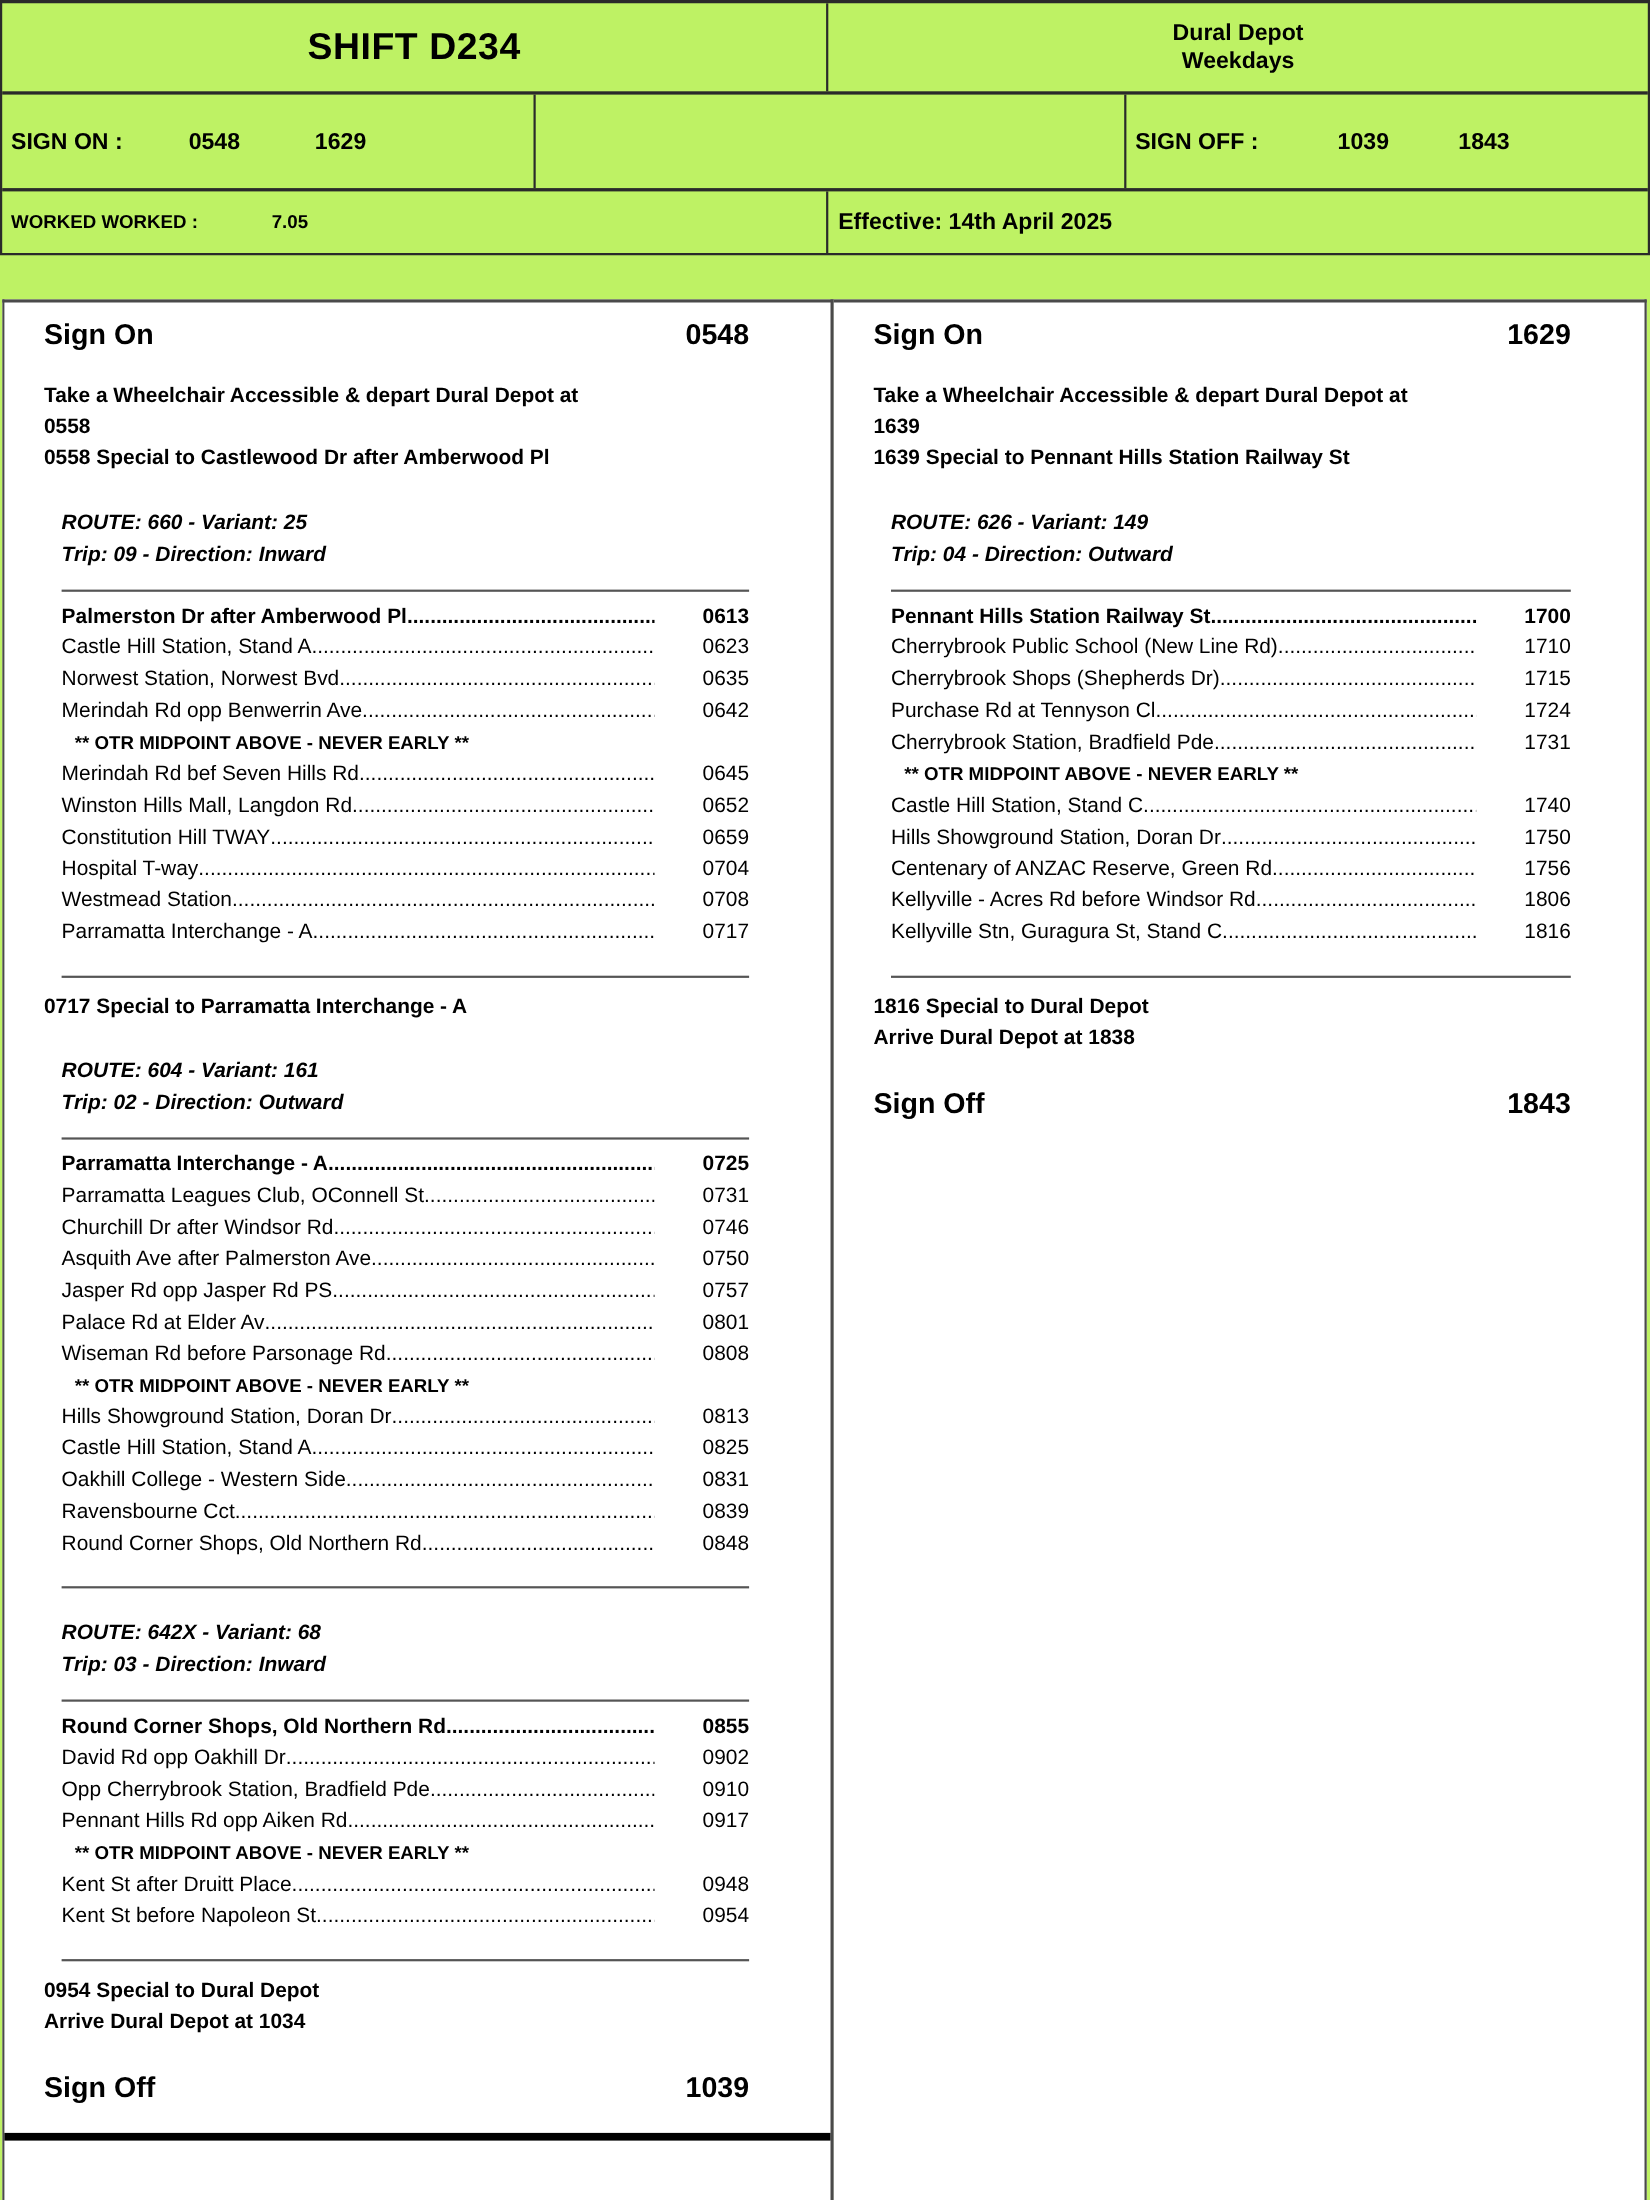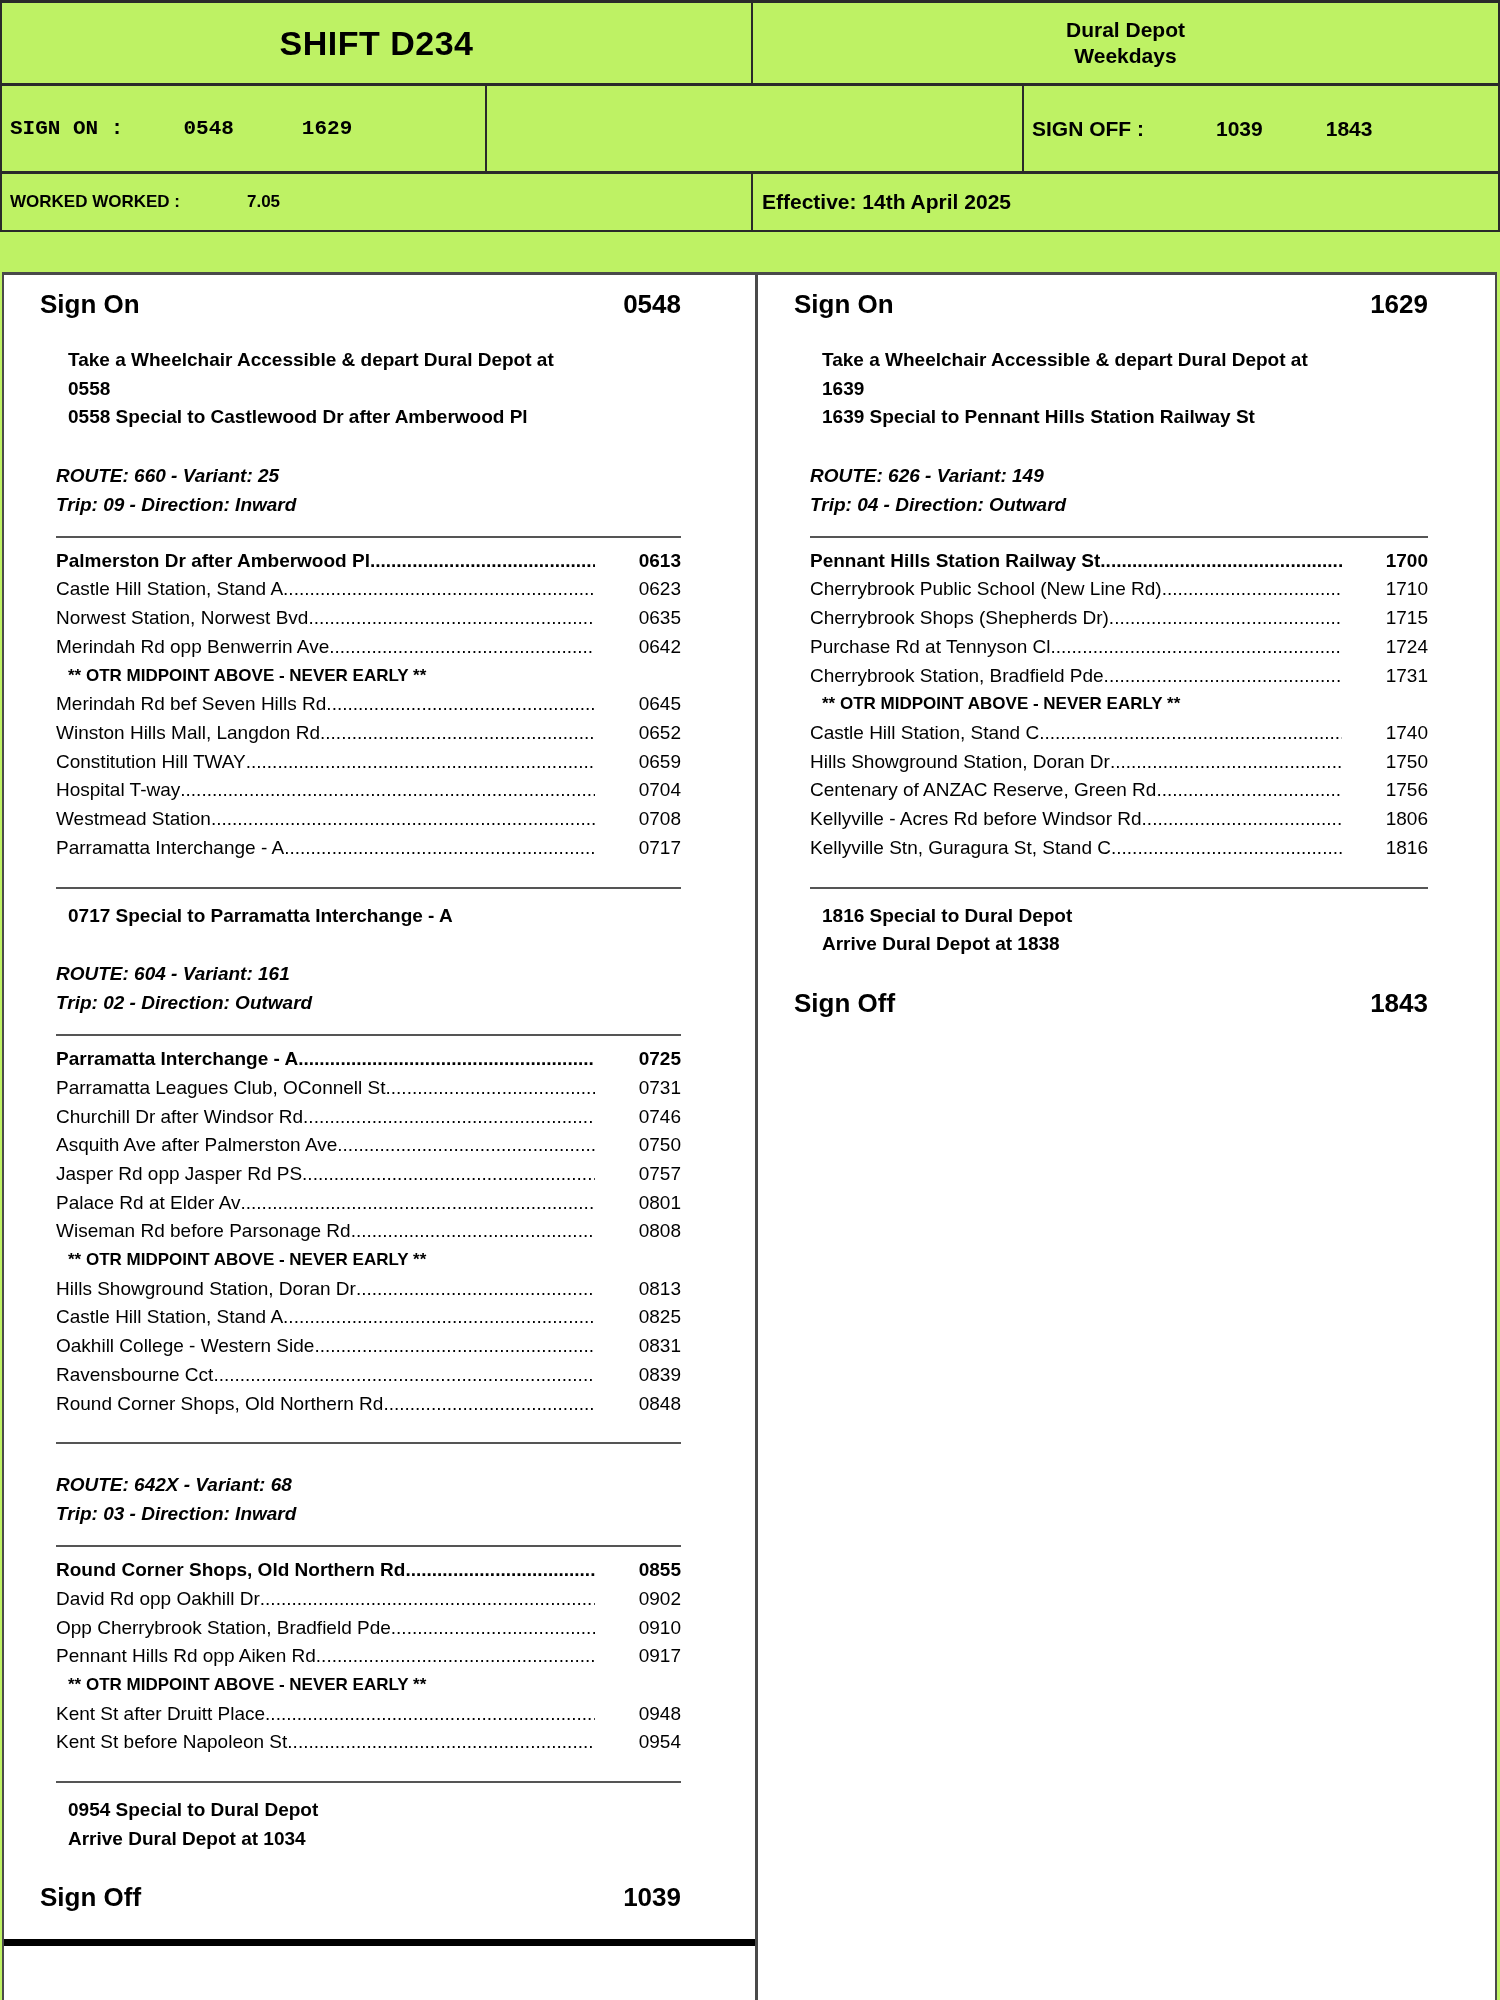--- a/index.html
+++ b/index.html
@@ -13,40 +13,40 @@
   .trow { display:grid; }
   .t1 { grid-template-columns:751px 1fr; height:80px; border-bottom:3px solid #2a2a2a; }
   .t2 { grid-template-columns:485px 537px 1fr; height:85px; border-bottom:3px solid #2a2a2a; }
   .t3 { grid-template-columns:751px 1fr; height:56px; }
   .cell { display:flex; align-items:center; }
   .cell.brd { border-right:2px solid #2a2a2a; }
   .c-shift { justify-content:center; }
   .c-shift span { font-size:34px; font-weight:bold; letter-spacing:0.5px; }
   .c-depot { flex-direction:column; justify-content:center; text-align:center; }
   .c-depot div { font-size:21px; font-weight:bold; line-height:26px; }
-  .c-signon { padding-left:8px; font-size:21px; font-weight:bold;font-family:Liberation Mono, monospace; }
+  .c-signon { padding-left:8px; font-size:21px; font-weight:bold; }
   .c-signon .tm1 { margin-left:60px; }
   .c-signon .tm2 { margin-left:68px; }
   .c-signoff { padding-left:8px; padding-right:34px; font-size:21px; font-weight:bold; }
   .c-signoff .tm1 { margin-left:72px; }
   .c-signoff .tm2 { margin-left:63px; }
   .c-hours { padding-left:8px; font-size:17px; font-weight:bold; }
   .c-hours .val { margin-left:67px; }
   .c-eff { padding-left:9px; font-size:21px; font-weight:bold; }
 
   
   .main { display:flex; margin-top:40px; height:1745px; overflow:hidden; margin-left:2px; }
   .colbox { box-sizing:border-box; padding-top:14px; background:#fff; }
   .colbox.left  { width:756px; border:2px solid #4a4a4a; border-top-width:3px; border-right-width:3px; border-bottom:none; --pr:74px; }
   .colbox.right { width:739px; border:2px solid #4a4a4a; border-top-width:3px; border-left:none; border-bottom:none; --pr:67px; }
 
   .sign-row { display:flex; justify-content:space-between; align-items:baseline;
               padding-left:36px; padding-right:var(--pr);
               font-size:26px; font-weight:bold; line-height:30px; margin-bottom:27px; }
-  .note { padding-left:64px; padding-right:var(--pr); margin-bottom:29px; }
+  .note { padding-left:36px; padding-right:var(--pr); margin-bottom:29px; }
   .note div { font-size:19px; font-weight:bold; line-height:28.6px; }
   .route { padding-left:52px; padding-right:var(--pr); margin-bottom:17px; }
   .route div { font-size:19px; font-weight:bold; font-style:italic; line-height:29px; }
   .stops { padding-left:52px; padding-right:var(--pr); }
   .rule { border-top:2px solid #555; height:0; }
   .rule-t { margin:0 0 9px 0; }
   .rule-b { margin:24px 0 13px 0; }
   .stop-row { display:flex; align-items:baseline; font-size:19px; line-height:28.7px; }
   .stop-row.bold { font-weight:bold; }
   .stop-name { white-space:nowrap; }

